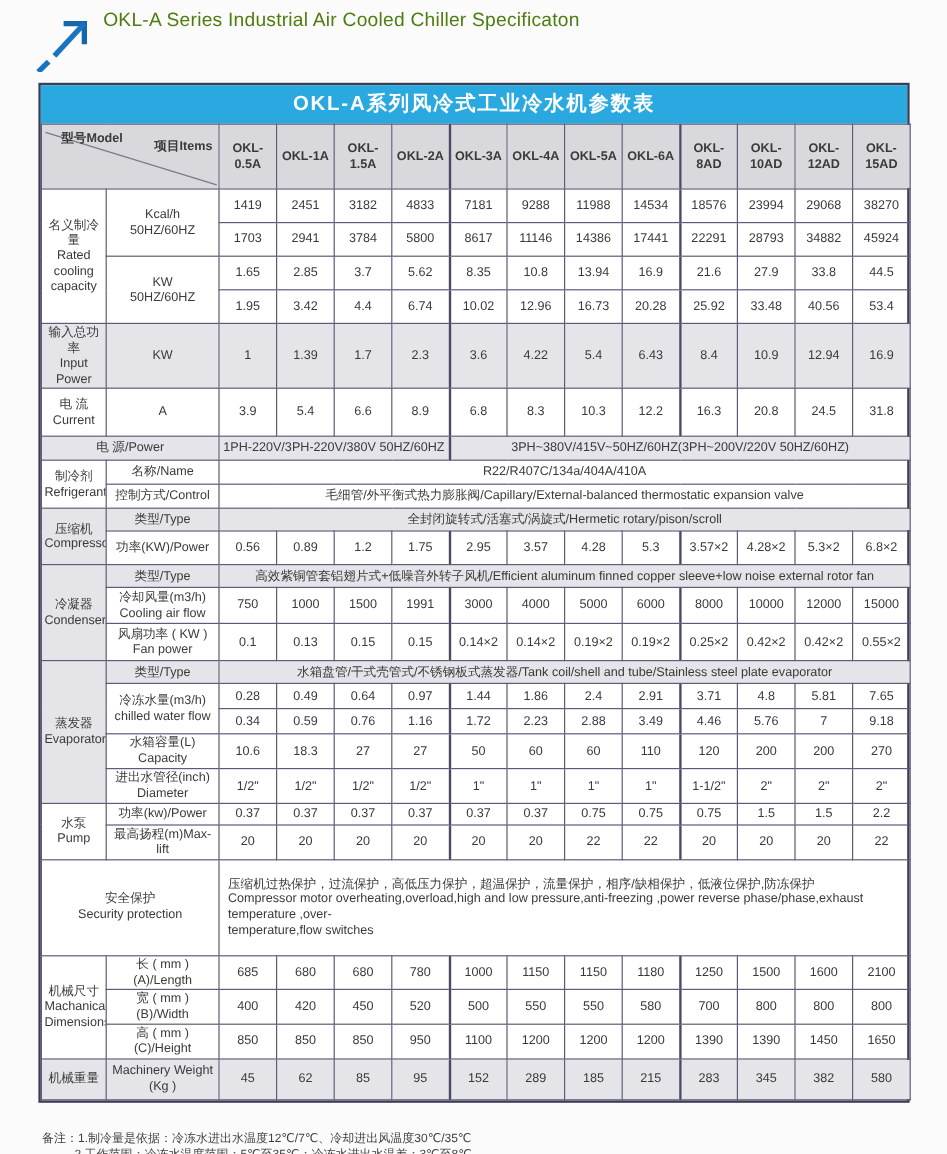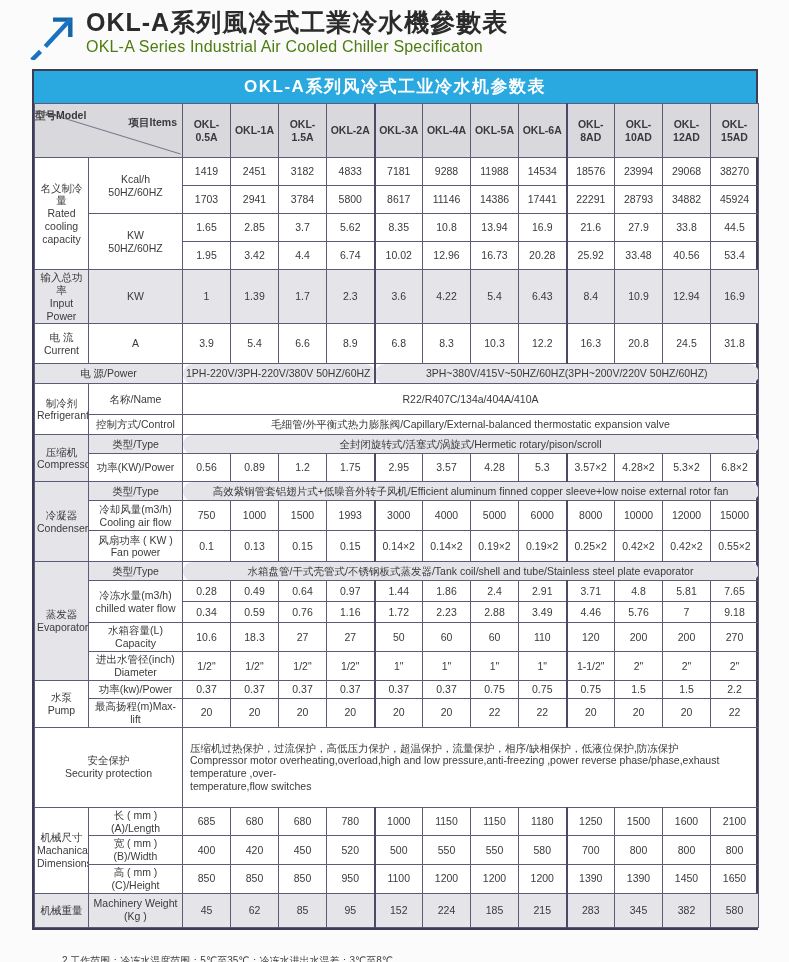--- a/index.html
+++ b/index.html
@@ -21,24 +21,24 @@
   .table-wrap{margin:9px 31px 16px 32px;border:2px solid #3c3c55;background:#fff;}
   .caption{background:#29a9e0;color:#fff;text-align:center;font-size:17px;
            font-weight:600;letter-spacing:1.5px;padding:4px 0 5px;}
   table{border-collapse:collapse;width:100%;table-layout:fixed;}
   th,td{border:1px solid #5c5c78;font-weight:normal;text-align:center;
         white-space:pre-line;line-height:1.22;padding:1px 2px;
         font-size:10.5px;color:#3a3a3a;overflow:hidden;}
   thead th{background:#d8d8dd;font-weight:600;font-size:10.5px;height:32px;}
   th.corner{position:relative;background:#d8d8dd;}
   th.corner svg{position:absolute;inset:0;width:100%;height:100%;}
-  .corner-model{position:absolute;top:5px;left:0;font-weight:600;font-size:10.5px;}
+  .corner-model{position:absolute;top:5px;left:16px;font-weight:600;font-size:10.5px;}
   .corner-items{position:absolute;top:12px;right:5px;font-weight:700;font-size:10.5px;}
   td.sec,td.sec2,td.item{font-size:10.5px;}
-  td.wide,td.longtext{font-size:10.5px;border-radius:10px;}
+  td.wide,td.longtext{font-size:10.5px;}
   td.longtext{text-align:left;padding:14px 7px;}
   tr.shaded td{background:#e4e4e9;}
   tr.lt td{border-top-color:#b8b8c6;}
   .b{border-left:2px solid #4a4a66;}
 
   
   .notes{margin:24px 30px 0 35px;font-size:10px;line-height:1.3;color:#3f3f3f;}
   .note{white-space:pre-wrap;}
   .ind0{padding-left:0;}
   .ind1{padding-left:27px;}
@@ -48,21 +48,20 @@
 
 <div class="page">
 
   <div class="hdr">
     <svg class="logo" viewBox="0 0 52 52" aria-hidden="true">
       <path d="M26 10 H44 V28" fill="none" stroke="#1466ab" stroke-width="4.6"></path>
       <path d="M44 10 L18 38" fill="none" stroke="#1a73c1" stroke-width="4.6"></path>
       <path d="M13 43 L4 52" fill="none" stroke="#1a73c1" stroke-width="4.6"></path>
     </svg>
     <div class="hdr-titles">
-      <div class="title-zh">OKL-A系列風冷式工業冷水機參數表</div>
       <div class="title-en">OKL-A Series Industrial Air Cooled Chiller Specificaton</div>
     </div>
   </div>
 
   <div class="table-wrap">
     <div class="caption">OKL-A系列风冷式工业冷水机参数表</div>
     <table>
       <colgroup>
         <col style="width:54px">
           <col style="width:94px">
@@ -188,21 +187,21 @@
             <td class="val b">16.3</td>
             <td class="val">20.8</td>
             <td class="val">24.5</td>
             <td class="val">31.8</td>
           </tr>
           <tr class="shaded" style="height: 20px;">
             <td colspan="2" class="sec2">电  源/Power</td>
             <td colspan="4" class="wide">1PH-220V/3PH-220V/380V 50HZ/60HZ</td>
             <td colspan="8" class="wide b">3PH~380V/415V~50HZ/60HZ(3PH~200V/220V  50HZ/60HZ)</td>
           </tr>
-          <tr style="height: 31px;">
+          <tr style="height: 20px;">
             <td rowspan="2" class="sec">制冷剂
 Refrigerant</td>
             <td class="item">名称/Name</td>
             <td colspan="12" class="wide">R22/R407C/134a/404A/410A</td>
           </tr>
           <tr style="height: 20px;">
             <td class="item">控制方式/Control</td>
             <td colspan="12" class="wide">毛细管/外平衡式热力膨胀阀/Capillary/External-balanced thermostatic expansion valve</td>
           </tr>
           <tr class="shaded" style="height: 19px;">
@@ -231,21 +230,21 @@
 Condenser</td>
             <td class="item">类型/Type</td>
             <td colspan="12" class="wide">高效紫铜管套铝翅片式+低噪音外转子风机/Efficient aluminum finned copper sleeve+low noise external rotor fan</td>
           </tr>
           <tr style="height: 30px;">
             <td class="item">冷却风量(m3/h)
 Cooling air flow</td>
             <td class="val">750</td>
             <td class="val">1000</td>
             <td class="val">1500</td>
-            <td class="val">1993</td>
+            <td class="val">1991</td>
             <td class="val b">3000</td>
             <td class="val">4000</td>
             <td class="val">5000</td>
             <td class="val">6000</td>
             <td class="val b">8000</td>
             <td class="val">10000</td>
             <td class="val">12000</td>
             <td class="val">15000</td>
           </tr>
           <tr style="height: 31px;">
@@ -421,32 +420,33 @@
           </tr>
           <tr class="shaded" style="height: 34px;">
             <td class="sec">机械重量</td>
             <td class="item">Machinery Weight
 (Kg )</td>
             <td class="val">45</td>
             <td class="val">62</td>
             <td class="val">85</td>
             <td class="val">95</td>
             <td class="val b">152</td>
-            <td class="val">224</td>
+            <td class="val">289</td>
             <td class="val">185</td>
             <td class="val">215</td>
             <td class="val b">283</td>
             <td class="val">345</td>
             <td class="val">382</td>
             <td class="val">580</td>
           </tr>
         </tbody>
     </table>
   </div>
 
   <div class="notes">
+      <div class="note ind0">备注：1.制冷量是依据：冷冻水进出水温度12℃/7℃、冷却进出风温度30℃/35℃</div>
       <div class="note ind1">2.工作范围：冷冻水温度范围：5℃至35℃；冷冻水进出水温差：3℃至8℃。</div>
       <div class="note ind1">在冷凝环境温度不高于35℃使用</div>
       <div class="note ind1">以上机型可根据客户要求来量身生产定做。</div>
       <div class="note ind1">上述规格参数尺寸如有变更，恕不另行通知。</div>
     </div>
 
 </div>
 
 </body></html>

